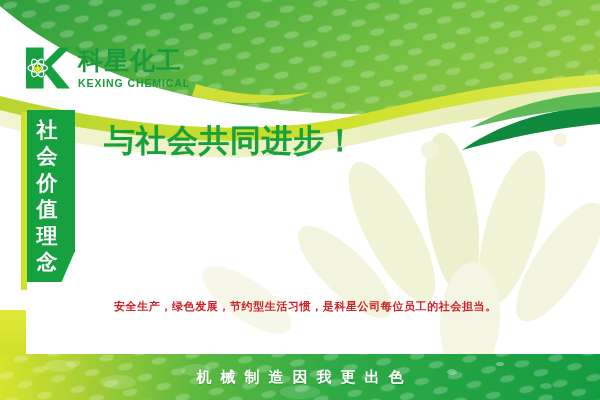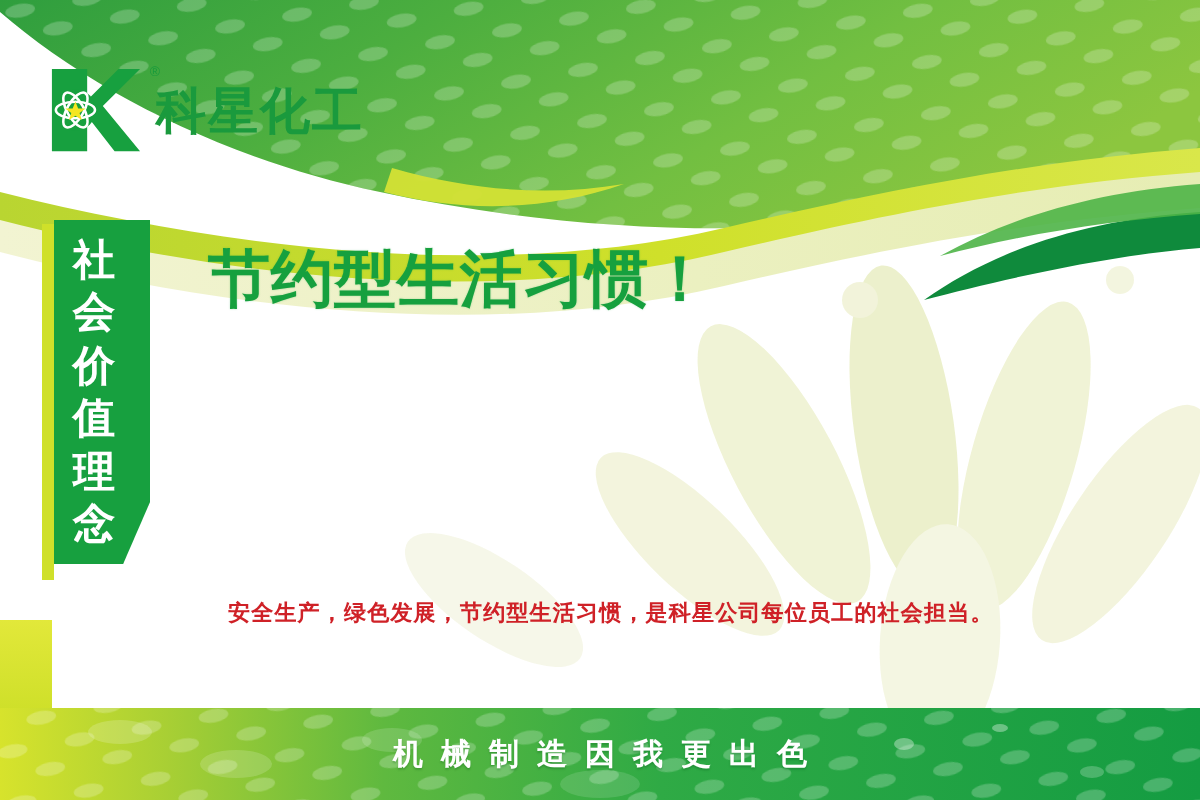--- a/index.html
+++ b/index.html
@@ -10,21 +10,21 @@
   }
   #poster{
     position:relative;width:600px;height:400px;overflow:hidden;background:#fff;
   }
 
   
   .bg-svg{position:absolute;left:0;top:0;width:600px;height:400px;}
 
   
   .logo-block{
-    position:absolute;left:24px;top:32px;
+    position:absolute;left:24px;top:45px;
     display:flex;align-items:center;gap:7px;
   }
   .logo-mark{position:relative;width:47px;height:46px;}
   .logo-reg{
     position:absolute;right:-9px;top:1px;
     font-size:7px;color:#199b3c;line-height:1;
   }
   .logo-words{display:flex;flex-direction:column;line-height:1;}
   .logo-cn{
     font-size:25px;font-weight:bold;color:#1a9a3d;letter-spacing:1px;
@@ -189,38 +189,39 @@
         <circle cx="14" cy="23" r="10.5" fill="#17a03f"></circle>
         <ellipse cx="14" cy="23" rx="10" ry="4.2" fill="none" stroke="#ffffff" stroke-width="1.3"></ellipse>
         <ellipse cx="14" cy="23" rx="10" ry="4.2" fill="none" stroke="#ffffff" stroke-width="1.3" transform="rotate(60 14 23)"></ellipse>
         <ellipse cx="14" cy="23" rx="10" ry="4.2" fill="none" stroke="#ffffff" stroke-width="1.3" transform="rotate(-60 14 23)"></ellipse>
         <path d="M14,18.6 L15.4,22.2 L19.2,22.2 L16.1,24.5 L17.3,28.1 L14,25.9 L10.7,28.1 L11.9,24.5 L8.8,22.2 L12.6,22.2 Z" fill="#f4e622"></path>
       </svg>
       <span class="logo-reg">®</span>
     </div>
     <div class="logo-words">
       <span class="logo-cn">科星化工</span>
+      <span class="logo-en">KEXING CHEMICAL</span>
     </div>
   </div>
 
   <div class="side-strip"></div>
   <div class="side-banner">
     <div class="shape"></div>
     <div class="chars">
       <span>社</span>
       <span>会</span>
       <span>价</span>
       <span>值</span>
       <span>理</span>
       <span>念</span>
     </div>
   </div>
 
   <div class="headline">
-    <div>节约型生活习惯！</div>
+    <div>与社会共同进步！</div>
   </div>
 
   <div class="subline">安全生产，绿色发展，节约型生活习惯，是科星公司每位员工的社会担当。</div>
 
   <div class="footer-bar">
     <div class="footer-text">机械制造因我更出色</div>
   </div>
 
 </div>
 

